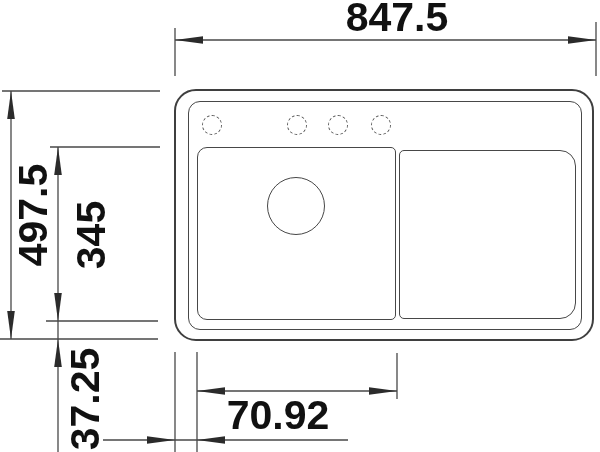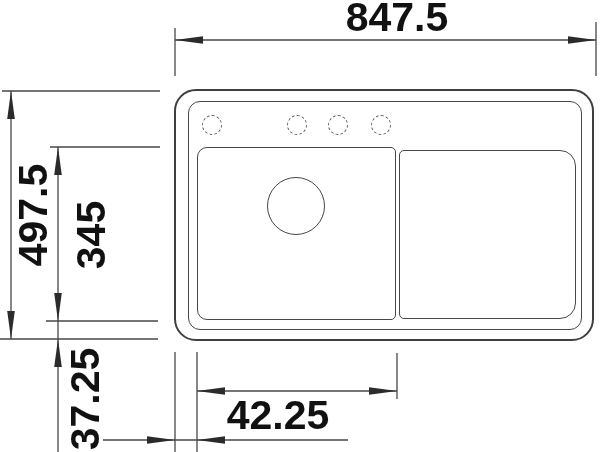--- a/index.html
+++ b/index.html
@@ -95,15 +95,15 @@
   <div class="abs drain"></div>
   <div class="abs hole hole-1"></div>
   <div class="abs hole hole-2"></div>
   <div class="abs hole hole-3"></div>
   <div class="abs hole hole-4"></div>
 
   <div class="dim-label lbl-overall-width">847.5</div>
   <div class="dim-label rot lbl-overall-height">497.5</div>
   <div class="dim-label rot lbl-bowl-height">345</div>
   <div class="dim-label rot lbl-bottom-offset">37.25</div>
-  <div class="dim-label lbl-left-offset">42.25</div>
+  <div class="dim-label lbl-left-offset">70.92</div>
 
 </div>
 
 </body></html>

